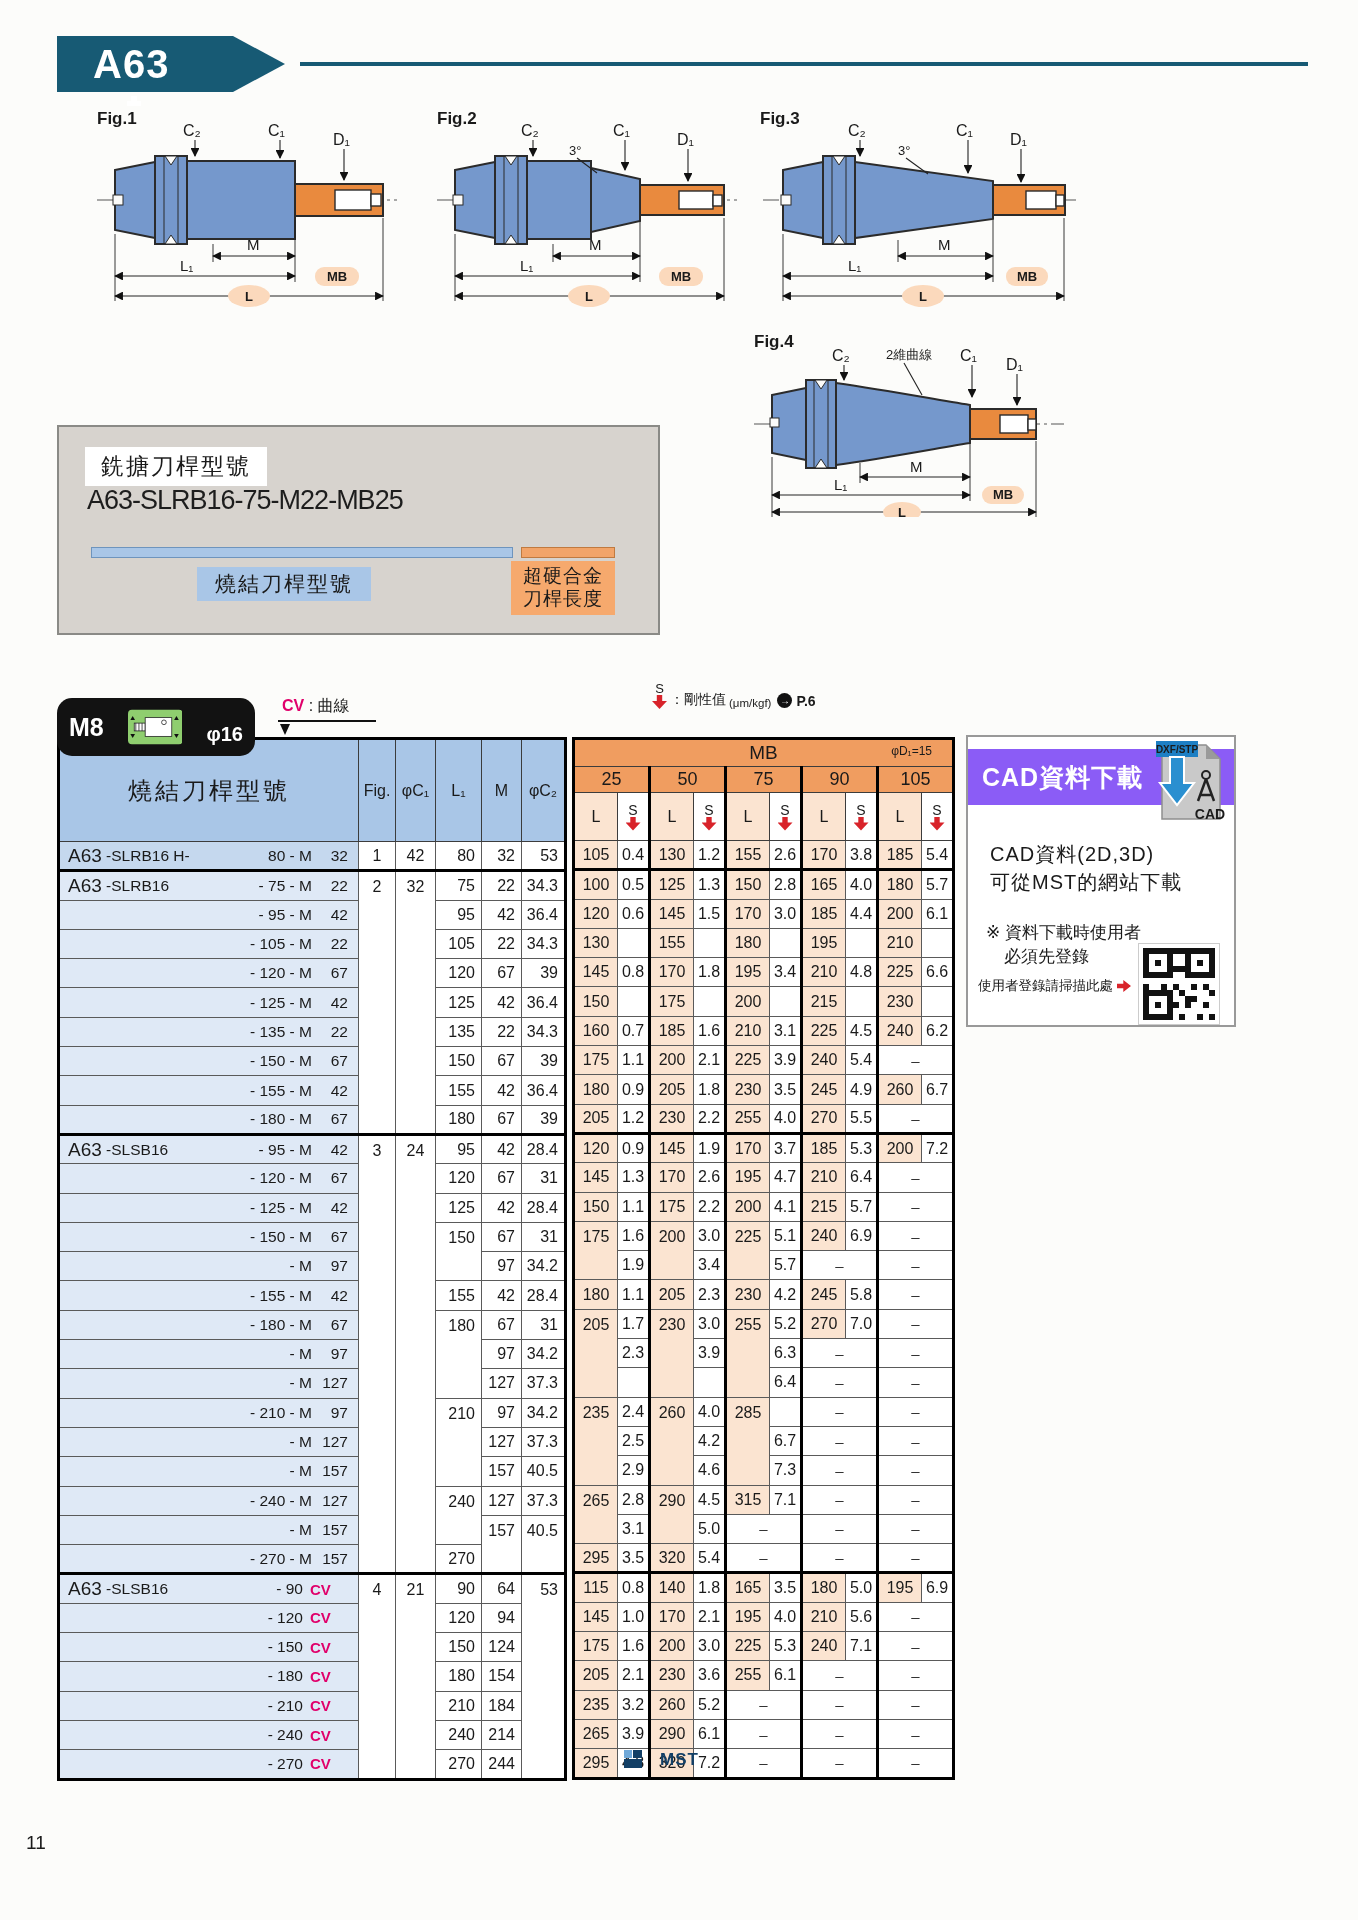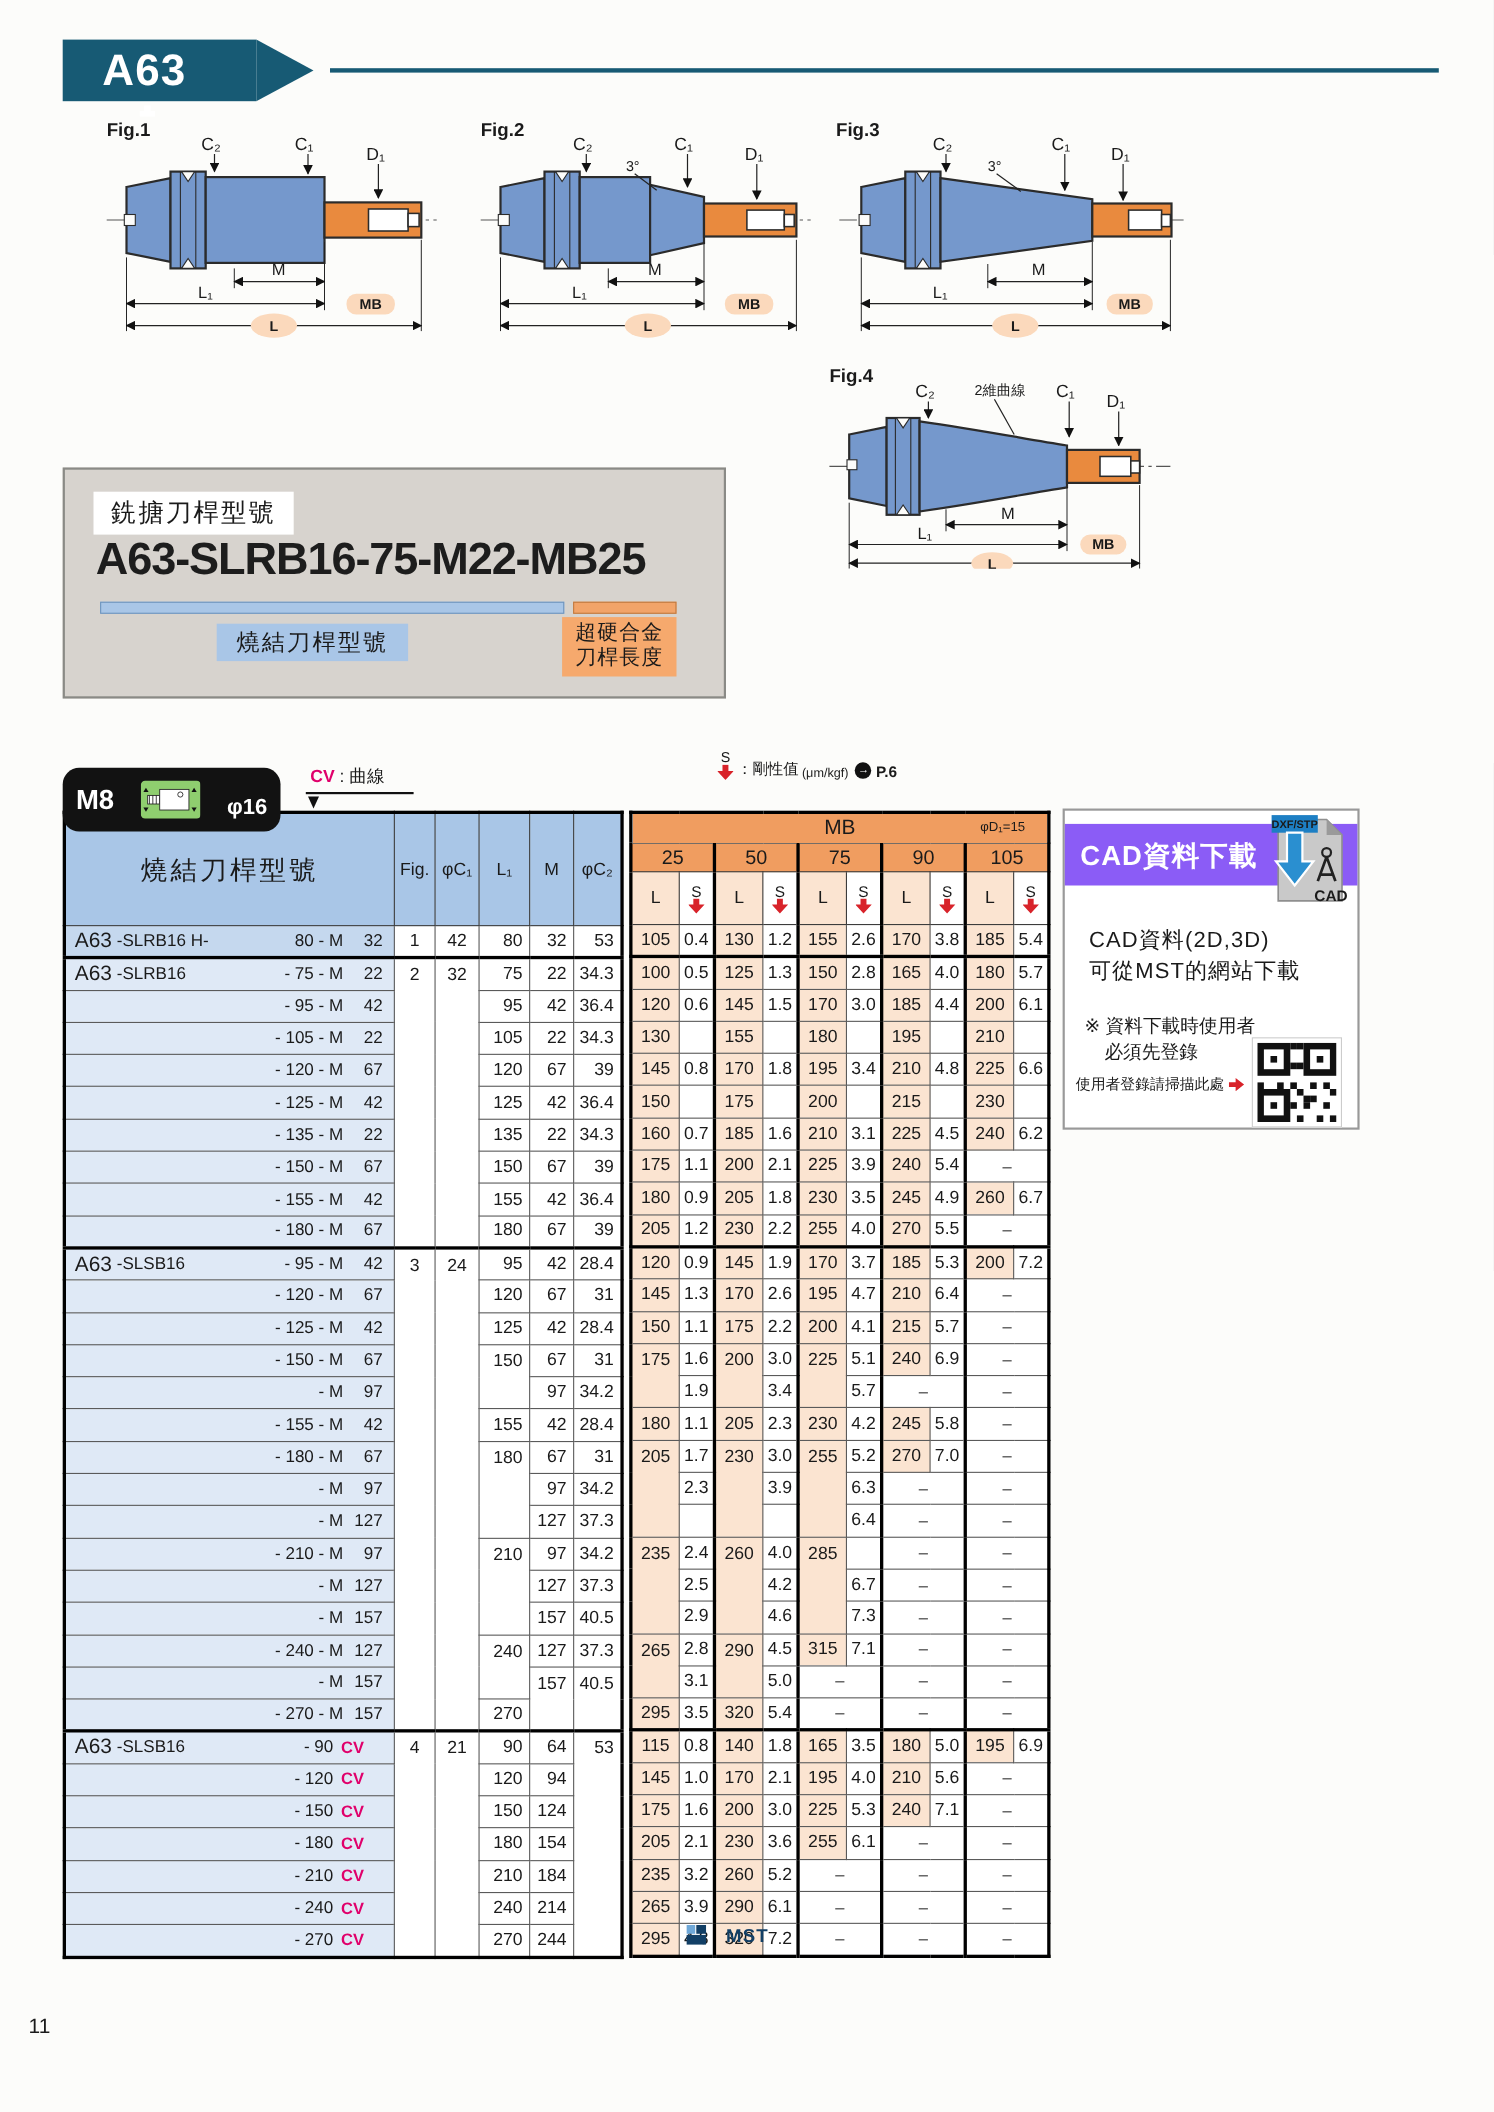--- a/index.html
+++ b/index.html
@@ -27,21 +27,21 @@
   .pilot{fill:#fff;stroke:#2b2b2b;stroke-width:1.4;}
   .cl{stroke:#555;stroke-width:1;stroke-dasharray:16 4 3 4;}
   .dim{stroke:#222;stroke-width:1.1;fill:none;}
   .ext{stroke:#222;stroke-width:0.9;}
   .pill{fill:#fbd9bc;}
   .groove{stroke:#2b2b2b;stroke-width:1;}
 
   
   .model-box{position:absolute;left:57px;top:425px;width:603px;height:210px;background:#d7d3ce;border:2px solid #8a8a86;box-sizing:border-box;}
   .mb-tag{position:absolute;left:26px;top:20px;background:#fff;padding:4px 16px;font-size:23px;letter-spacing:2px;}
-  .mb-model{position:absolute;left:28px;top:58px;font-size:41px;font-weight:bold;letter-spacing:-1px;color:#1d1d1d;}
+  .mb-model{position:absolute;left:28px;top:58px;font-size:27px;font-weight:normal;letter-spacing:-1px;color:#1d1d1d;}
   .mb-bar-blue{position:absolute;left:32px;top:120px;width:420px;height:9px;background:#a9c6e7;border:1px solid #6e94bd;}
   .mb-bar-orange{position:absolute;left:462px;top:120px;width:92px;height:9px;background:#f2a469;border:1px solid #c07a40;}
   .mb-lab-blue{position:absolute;left:138px;top:140px;background:#a9c6e7;padding:3px 18px;font-size:21px;letter-spacing:2px;}
   .mb-lab-orange{position:absolute;left:452px;top:134px;background:#f6a96d;padding:4px 12px;font-size:19px;line-height:1.2;text-align:center;letter-spacing:1px;}
 
   
   .badge{position:absolute;left:57px;top:698px;width:198px;height:58px;background:#121212;border-radius:15px;display:flex;align-items:center;gap:24px;padding:0 12px;box-sizing:border-box;z-index:3;}
   .badge .b-left{color:#fff;font-size:25px;font-weight:bold;}
   .badge .b-right{color:#fff;font-size:20px;font-weight:bold;margin-top:14px;}
   .cv-note{position:absolute;left:278px;top:696px;font-size:16px;border-bottom:2px solid #111;padding:0 26px 3px 4px;z-index:3;}

